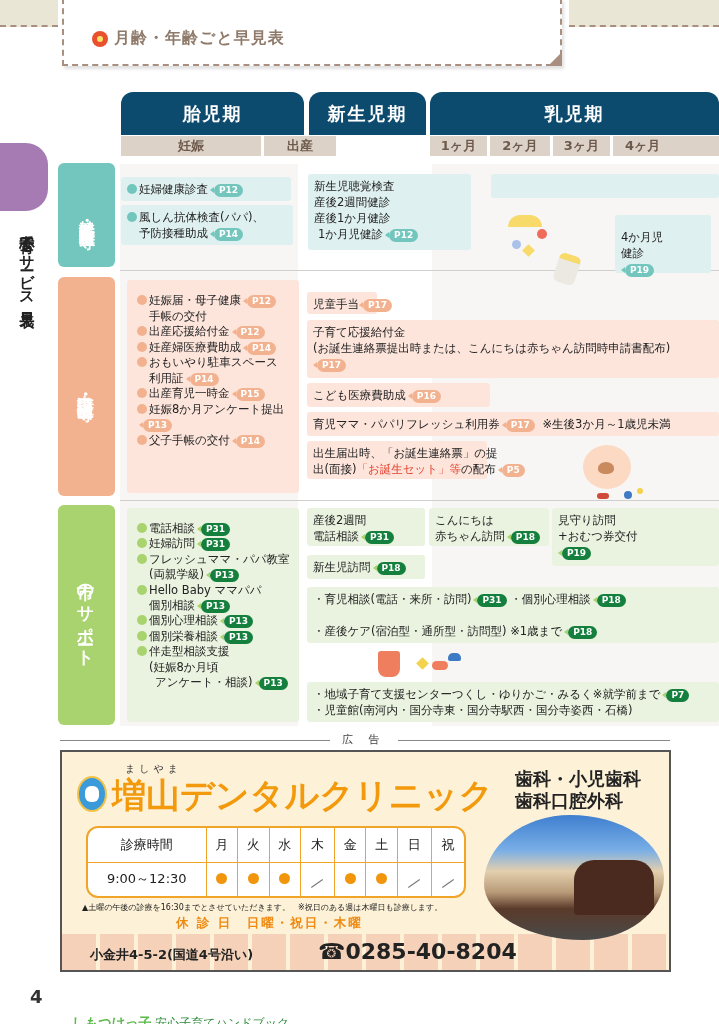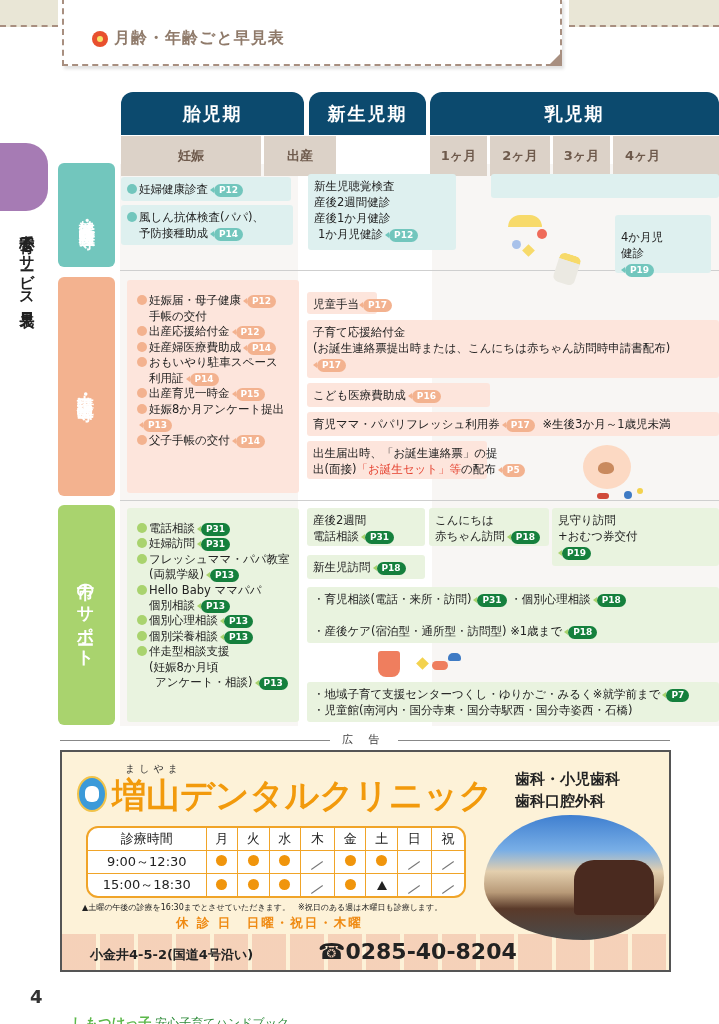--- a/index.html
+++ b/index.html
@@ -14,21 +14,21 @@
   .hdr-title { position: absolute; left: 92px; top: 28px; font-size: 16px; font-weight: bold; color: #8f7a6a; letter-spacing: 1px; white-space: nowrap; display: flex; align-items: center; gap: 6px; }
   .hdr-flower { width: 16px; height: 16px; border-radius: 50%; background: #e8502e; position: relative; display: inline-block; }
   .hdr-flower::after { content: ""; position: absolute; left: 5px; top: 5px; width: 6px; height: 6px; border-radius: 50%; background: #f7e36a; }
 
   
   .side-tab { position: absolute; left: 0; top: 143px; width: 48px; height: 68px; background: #a67bb4; border-radius: 0 22px 22px 0; }
   .side-label { position: absolute; left: 16px; top: 222px; width: 20px; font-size: 15px; font-weight: bold; color: #222; writing-mode: vertical-rl; letter-spacing: 1px; }
 
   
   .period { position: absolute; top: 92px; height: 43px; background: #0c4a6e; color: #fff; font-size: 18px; font-weight: bold; display: flex; align-items: center; justify-content: center; border-radius: 12px 12px 0 0; letter-spacing: 2px; }
-  .sub { position: absolute; top: 136px; height: 40px; background: #dcd2c8; color: #6e5a4c; font-size: 13px; display: flex; align-items: center; justify-content: center; font-weight: bold; }
+  .sub { position: absolute; top: 136px; height: 20px; background: #dcd2c8; color: #6e5a4c; font-size: 13px; display: flex; align-items: center; justify-content: center; font-weight: bold; }
 
   
   .grid-bg { position: absolute; left: 432px; top: 164px; width: 287px; height: 562px; background: #f8f6f4; }
   .grid-bg2 { position: absolute; left: 120px; top: 164px; width: 178px; height: 562px; background: #f8f6f4; }
   .hline { position: absolute; left: 120px; height: 1px; background: #cfcfcf; width: 599px; }
 
   
   .cat { position: absolute; left: 58px; width: 57px; border-radius: 6px; color: #fff; font-weight: bold; font-size: 17px; display: flex; align-items: center; justify-content: center; writing-mode: vertical-rl; letter-spacing: 2px; }
 
   
@@ -49,21 +49,21 @@
   .deco { position: absolute; }
 
   
   .ad-rule { position: absolute; left: 60px; top: 740px; width: 610px; height: 1px; background: #888; }
   .ad-label { position: absolute; left: 330px; top: 732px; padding: 0 12px; background: #fff; font-size: 11px; color: #444; letter-spacing: 6px; }
   .ad { position: absolute; left: 60px; top: 750px; width: 611px; height: 222px; background: #fdf2d8; border: 2px solid #555; overflow: hidden; }
   .ad-furi { position: absolute; left: 125px; top: 762px; font-size: 10px; color: #333; letter-spacing: 4px; }
   .ad-logo { position: absolute; left: 77px; top: 776px; width: 30px; height: 36px; border-radius: 50%; background: #3b9ad9; border: 2px solid #f1c34a; }
   .ad-logo::after { content: ""; position: absolute; left: 6px; top: 8px; width: 14px; height: 16px; background: #fff; border-radius: 6px; }
   .ad-name { position: absolute; left: 112px; top: 773px; font-size: 34px; font-weight: bold; color: #f29a0c; letter-spacing: 0px; white-space: nowrap; }
-  .ad-dept { position: absolute; left: 515px; top: 768px; font-size: 15px; font-weight: bold; color: #222; line-height: 22px; }
+  .ad-dept { position: absolute; left: 515px; top: 768px; font-size: 18px; font-weight: bold; color: #222; line-height: 22px; }
   .ad-table { position: absolute; left: 86px; top: 826px; width: 380px; height: 72px; border: 2px solid #f0a428; border-radius: 12px; overflow: hidden; background: #fff; border-collapse: separate; }
   .ad-table table { width: 100%; height: 100%; border-collapse: collapse; font-size: 13px; }
   .ad-table td { border: 1px solid #f0a428; text-align: center; color: #222; }
   .ad-table tr:first-child td { border-top: none; }
   .ad-table td:first-child { border-left: none; width: 118px; }
   .ad-table td:last-child { border-right: none; }
   .ad-table tr:last-child td { border-bottom: none; }
   .odot { display: inline-block; width: 11px; height: 11px; border-radius: 50%; background: #f0950c; }
   .slash { display: inline-block; width: 14px; height: 1px; background: #777; transform: rotate(-35deg); }
   .tri { display: inline-block; width: 0; height: 0; border-left: 5px solid transparent; border-right: 5px solid transparent; border-bottom: 9px solid #222; }
@@ -115,21 +115,21 @@
 <div class="cat" style="top:277px;height:219px;background:#f3b28f">申請・提出等</div>
 <div class="cat" style="top:505px;height:220px;background:#a9d36e">市のサポート</div>
 
 <div class="box teal" style="left:121px;top:177px;width:170px;height:24px">
   <span class="row"><span class="dot" style="background:#72c6bd"></span><span>妊婦健康診査</span><span class="tag t">P12</span></span>
 </div>
 <div class="box teal" style="left:121px;top:205px;width:172px;height:40px">
   <div class="row"><span class="dot" style="background:#72c6bd"></span><span>風しん抗体検査(パパ)、</span></div>
   <div class="row" style="padding-left:12px"><span>予防接種助成</span><span class="tag t">P14</span></div>
 </div>
-<div class="box teal" style="left:308px;top:174px;width:148px;height:76px;padding-top:4px">
+<div class="box teal" style="left:308px;top:174px;width:163px;height:76px;padding-top:4px">
   <div>新生児聴覚検査</div>
   <div>産後2週間健診</div>
   <div>産後1か月健診</div>
   <div class="row" style="padding-left:4px"><span>1か月児健診</span><span class="tag t">P12</span></div>
 </div>
 <div class="box teal" style="left:491px;top:174px;width:228px;height:24px"></div>
 <div class="box teal" style="left:615px;top:215px;width:96px;height:58px;padding-top:14px">
   <div>4か月児</div>
   <div>健診</div>
   <div><span class="tag t" style="margin-left:4px">P19</span></div>
@@ -254,31 +254,20 @@
       <td>9:00～12:30</td>
       <td><span class="odot"></span></td>
       <td><span class="odot"></span></td>
       <td><span class="odot"></span></td>
       <td><span class="slash"></span></td>
       <td><span class="odot"></span></td>
       <td><span class="odot"></span></td>
       <td><span class="slash"></span></td>
       <td><span class="slash"></span></td>
     </tr>
-    <tr>
-      <td>15:00～18:30</td>
-      <td><span class="odot"></span></td>
-      <td><span class="odot"></span></td>
-      <td><span class="odot"></span></td>
-      <td><span class="slash"></span></td>
-      <td><span class="odot"></span></td>
-      <td><span class="tri"></span></td>
-      <td><span class="slash"></span></td>
-      <td><span class="slash"></span></td>
-    </tr>
   </tbody>
     </table>
 </div>
 <div class="ad-note">▲土曜の午後の診療を16:30までとさせていただきます。　※祝日のある週は木曜日も診療します。</div>
 <div class="ad-closed">休 診 日　日曜・祝日・木曜</div>
 <div class="ad-photo"></div>
 <div class="ad-addr">小金井4-5-2(国道4号沿い)</div>
 <div class="ad-tel">☎0285-40-8204</div>
 
 <div class="pg">4</div>

